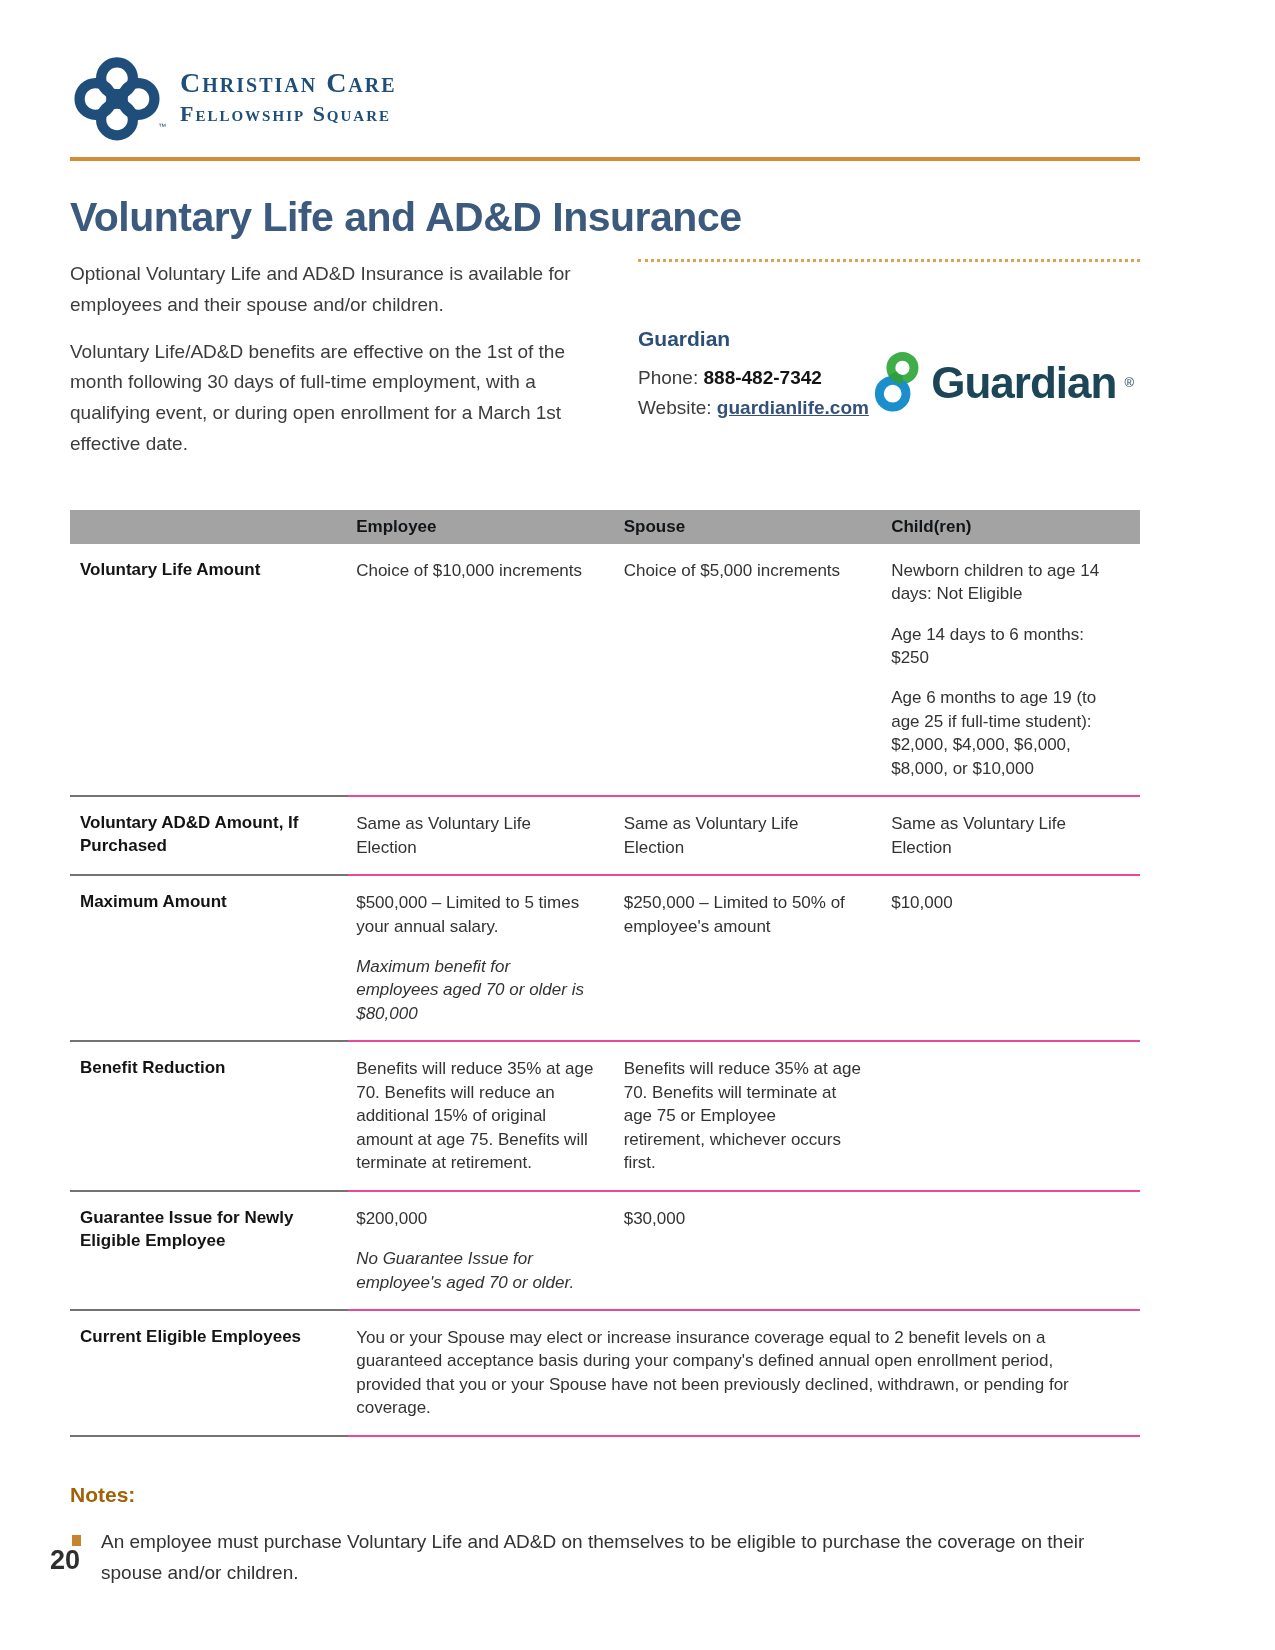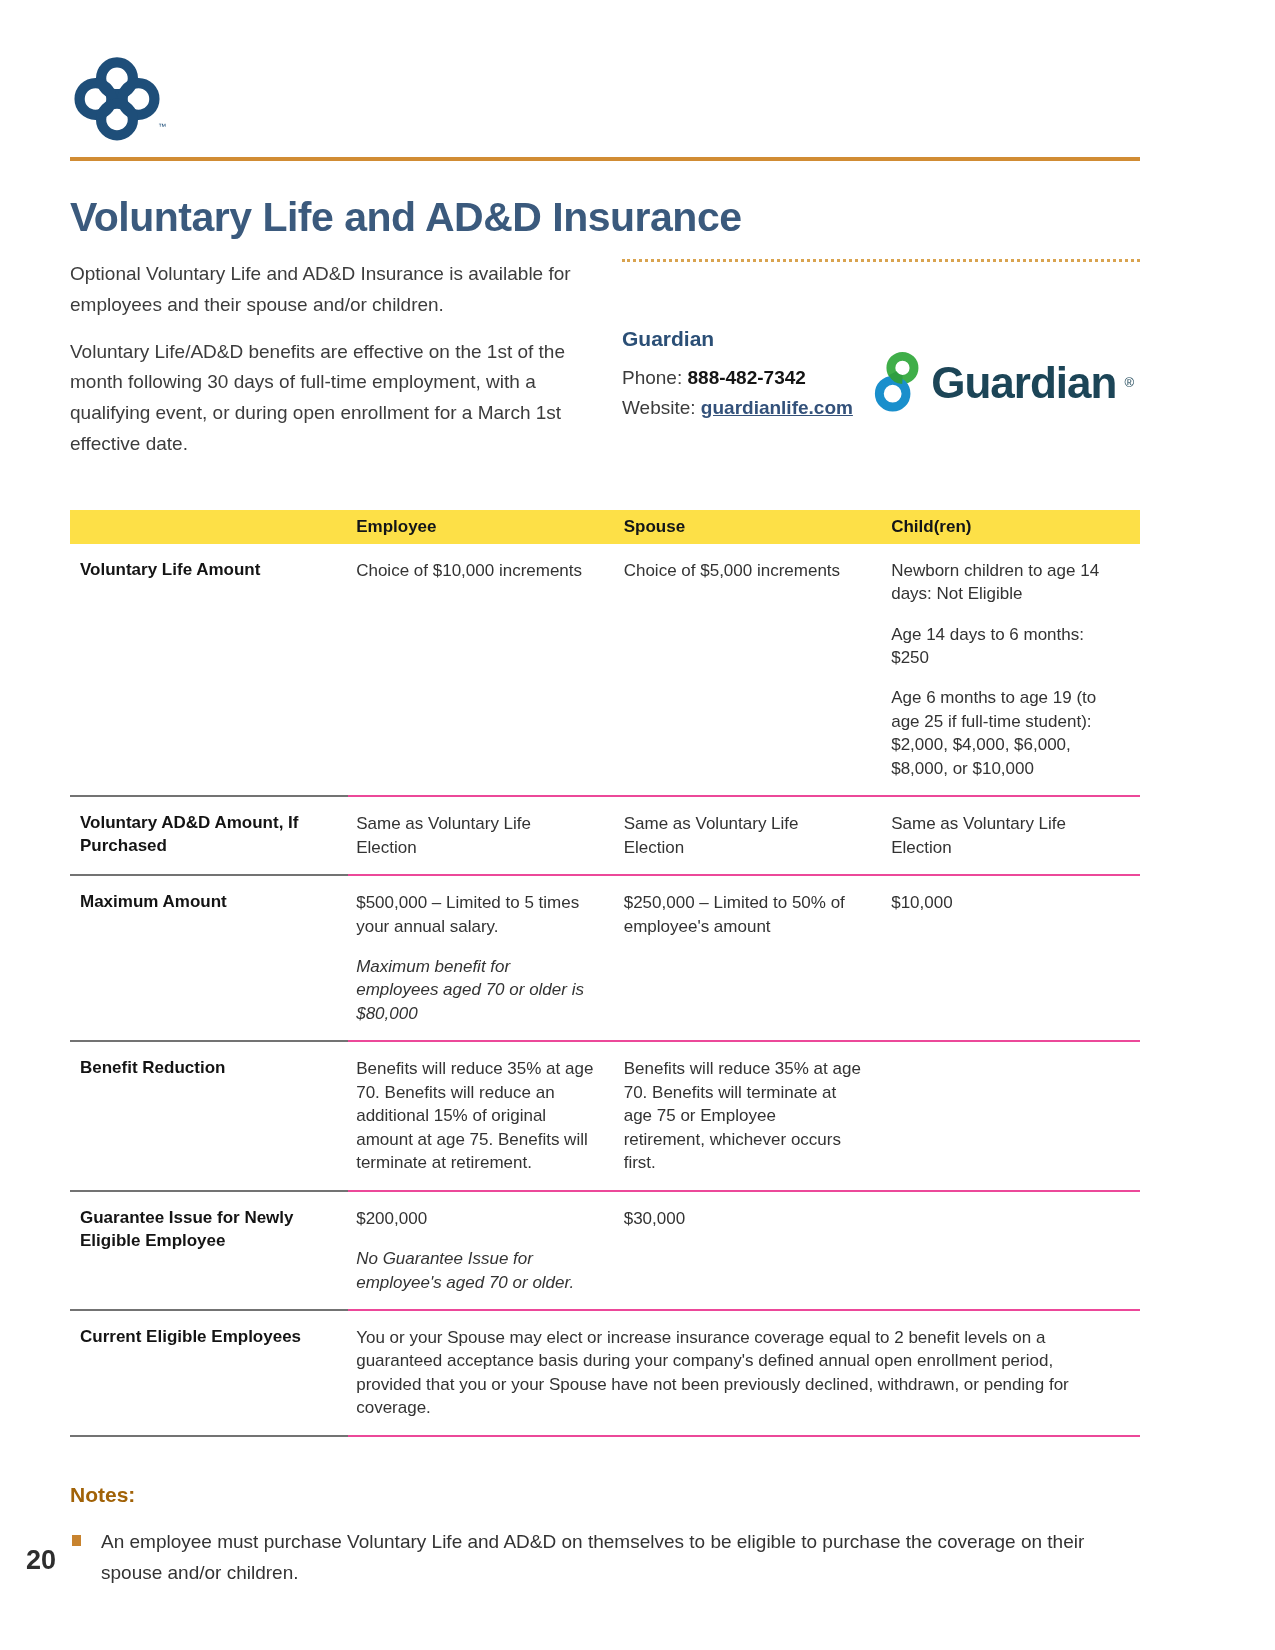--- a/index.html
+++ b/index.html
@@ -22,41 +22,41 @@
   .brand-line2 { font-size:22px; font-variant:small-caps; letter-spacing:2px; font-weight:600; margin-top:2px; }
 
   .rule { height:4px; background:#d18c34; margin-top:16px; }
 
   h1.title {
     margin-top:33px;
     font-size:41px; font-weight:700; color:#3b5a7d; letter-spacing:-0.5px;
   }
 
   
-  .cols { display:flex; gap:32px; margin-top:18px; }
+  .cols { display:flex; gap:48px; margin-top:18px; }
   .intro { width:520px; flex:0 0 auto; color:#3c3c3c; font-size:19px; line-height:1.62; }
   .intro p { margin-bottom:16px; }
 
   .provider { flex:1; border-top:3px dotted #d9a34f; padding-top:14px; display:flex; align-items:center; }
   .provider-heading { font-size:21px; font-weight:700; color:#2b4f76; margin:2px 0 16px; }
   .provider-line { font-size:19px; color:#3c3c3c; margin-bottom:8px; }
   .provider-line .strong { font-weight:700; color:#141414; }
   .provider-line a { color:#33517a; font-weight:700; text-decoration:underline; cursor:pointer; }
   .provider-logo { margin-left:auto; display:flex; align-items:center; gap:8px; padding-top:14px; padding-right:6px; }
   .guardian-word { font-size:44px; font-weight:700; color:#1c4557; letter-spacing:-1px; }
   .guardian-reg { font-size:13px; color:#1c4557; vertical-align:super; }
 
   
   table.benefits { width:100%; border-collapse:collapse; margin-top:34px; table-layout:fixed; }
   table.benefits col.c1 { width:26%; }
   table.benefits col.c2 { width:25%; }
   table.benefits col.c3 { width:25%; }
   table.benefits col.c4 { width:24%; }
   table.benefits thead th {
-    background:#fde047; color:#121518;
+    background:#a3a3a3; color:#121518;
     font-size:17px; font-weight:700; text-align:left;
     padding:7px 10px 7px 8px; height:32px;
   }
   table.benefits thead th:first-child { padding-left:10px; }
   table.benefits tbody th {
     text-align:left; vertical-align:top; font-size:17px; font-weight:700; color:#141414;
     padding:15px 18px 15px 10px; line-height:1.35;
     border-bottom:2px solid #737373;
   }
   table.benefits tbody td {
@@ -67,38 +67,42 @@
   table.benefits tbody td p { margin-bottom:17px; }
   table.benefits tbody td p:last-child { margin-bottom:0; }
   .italic { font-style:italic; }
 
   
   .notes { margin-top:46px; }
   .notes-heading { font-size:21px; font-weight:700; color:#a16207; margin-bottom:20px; }
   .note-item { position:relative; padding-left:31px; font-size:19px; color:#333333; line-height:1.62; margin-bottom:23px; max-width:1058px; }
   .note-bullet { position:absolute; left:2px; top:8px; width:9px; height:11px; background:#c8832e; }
 
-  .page-number { position:absolute; left:26px; top:1545px; font-size:27px; font-weight:700; color:#2e2e2e; }
+  .page-number { position:absolute; left:50px; top:1545px; font-size:27px; font-weight:700; color:#2e2e2e; }
 </style>
 </head>
 <body>
 
 <div class="page">
 
   <div class="brand">
     <div class="brand-mark">
       <svg width="94" height="86" viewBox="0 0 100 92">
         <g fill="none" stroke="#1e4e79" stroke-width="11">
           <circle cx="50" cy="25" r="17"></circle>
           <circle cx="27" cy="47" r="17"></circle>
           <circle cx="73" cy="47" r="17"></circle>
           <circle cx="50" cy="69" r="17"></circle>
         </g>
       </svg>
       <span class="brand-tm">™</span>
+    </div>
+    <div class="brand-text">
+      <div class="brand-line1">Christian Care</div>
+      <div class="brand-line2">Fellowship Square</div>
     </div>
   </div>
 
   <div class="rule"></div>
 
   <h1 class="title">Voluntary Life and AD&amp;D Insurance</h1>
 
   <div class="cols">
     <div class="intro">
       <p>Optional Voluntary Life and AD&amp;D Insurance is available for employees and their spouse and/or children.</p>

